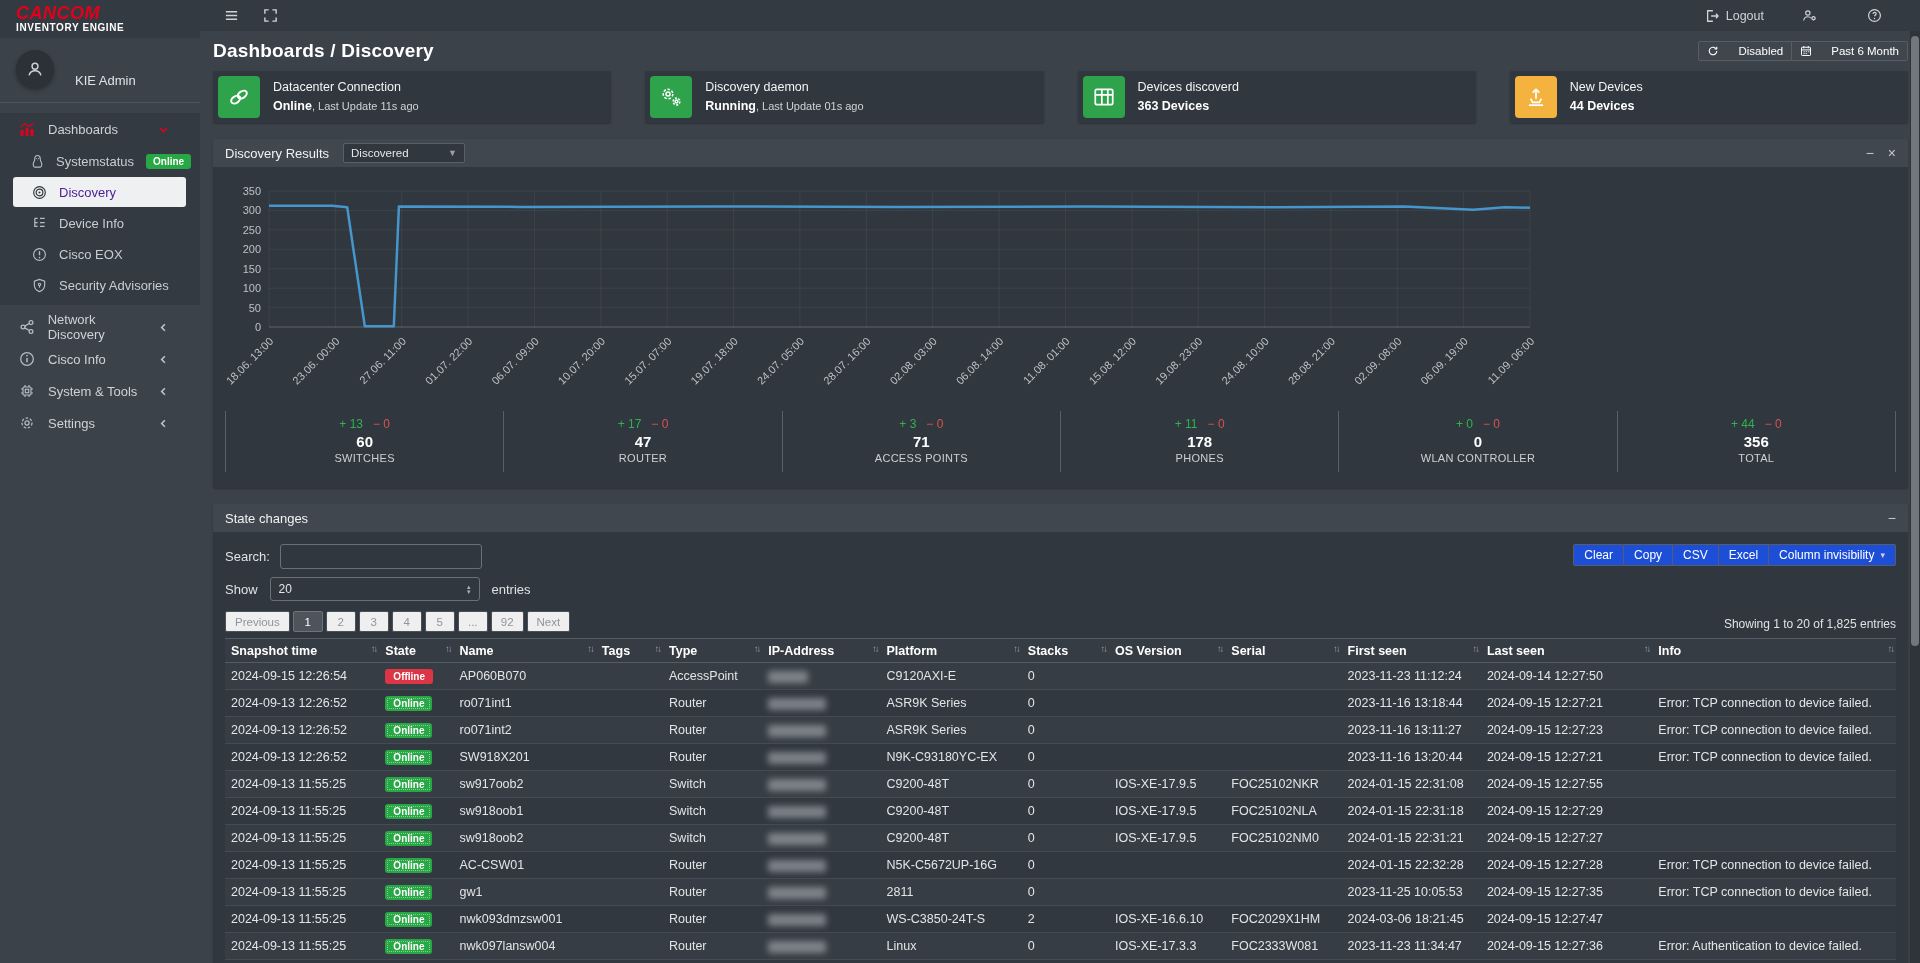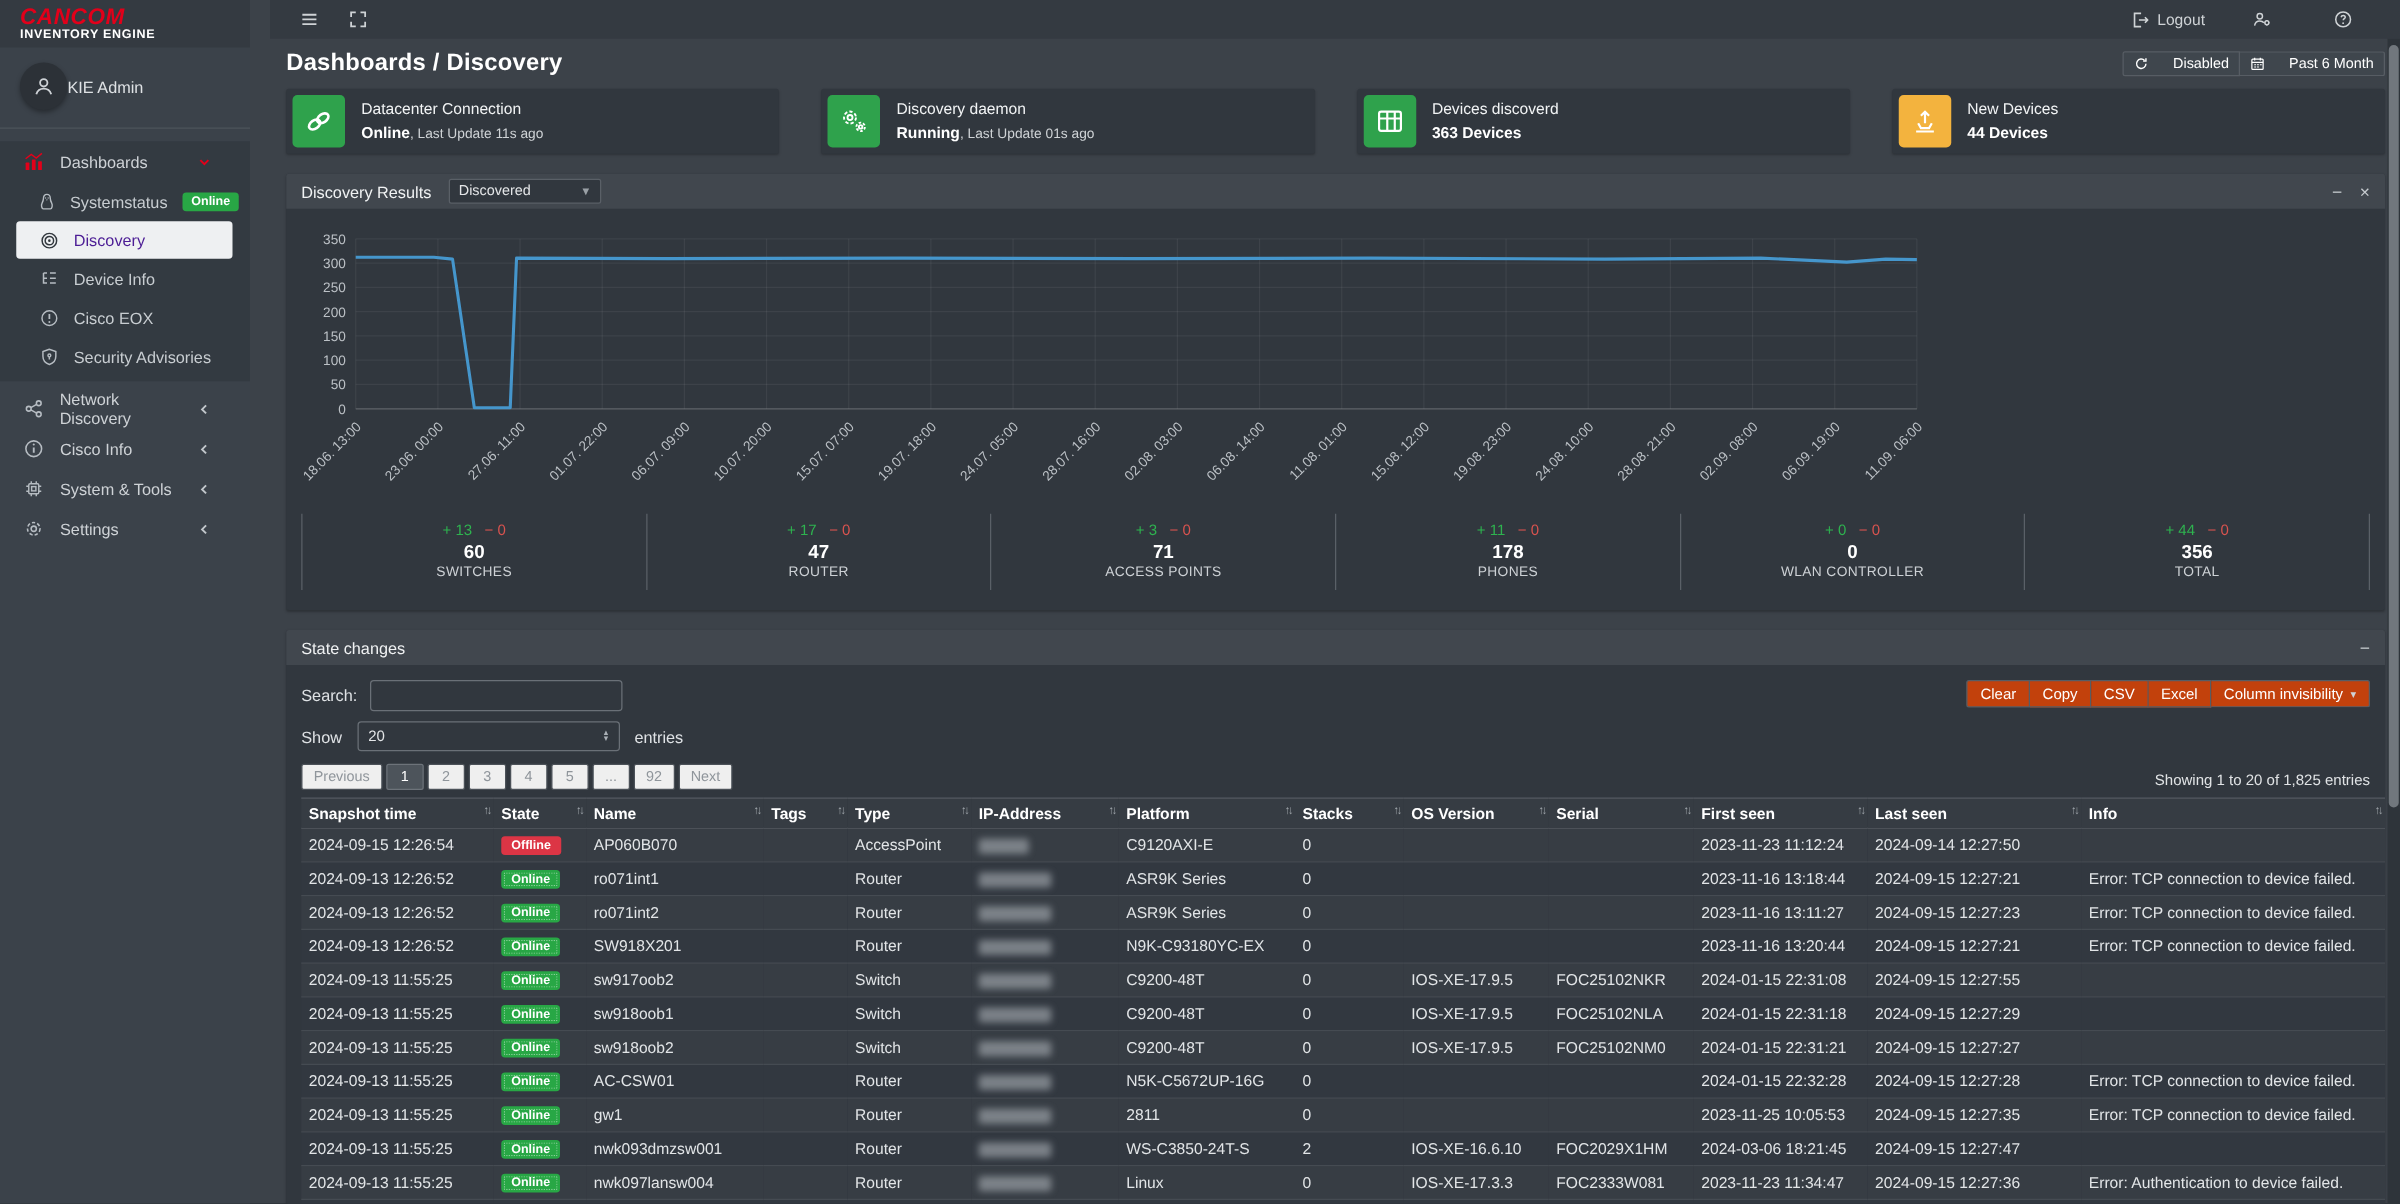--- a/index.html
+++ b/index.html
@@ -5,42 +5,42 @@
   *{box-sizing:border-box;margin:0;padding:0}
   html,body{background:#23272b}
   body{font-family:"Liberation Sans","DejaVu Sans",sans-serif;-webkit-font-smoothing:antialiased}
   .app{position:relative;width:1920px;height:963px;overflow:hidden;background:#3c4249;color:#e4e6e8}
 
   
   .sidebar{position:absolute;left:0;top:0;width:200px;height:100%;background:#3b424a;z-index:5}
   .logo{height:38px;background:#343a41;padding:4px 0 0 16px}
   .logo .brand{font-size:18px;font-weight:bold;font-style:italic;letter-spacing:.5px;color:#e2001a;line-height:18px}
   .logo .sub{font-size:10px;font-weight:bold;color:#fff;letter-spacing:.6px;line-height:11px}
-  .user{display:flex;align-items:center;gap:0;padding:12px 16px 14px 16px}
+  .user{display:flex;align-items:flex-end;gap:21px;padding:12px 16px 14px 16px}
   .avatar{width:38px;height:38px;border-radius:50%;background:#2c3137;color:#cdd1d5;display:flex;align-items:center;justify-content:center;box-shadow:0 2px 4px rgba(0,0,0,.35)}
   .avatar svg{width:22px;height:22px}
   .user .uname{font-size:13px;color:#dfe2e5}
   .sb-divider{border-top:1px solid #4d545b;margin:0 0 10px 0}
   .menu{font-size:13px}
   .menu-group.open{background:#333a41;padding-bottom:4px;margin-bottom:6px}
   .m-item{display:flex;align-items:center;height:32px;padding:0 16px 0 18px;color:#ced2d6;cursor:pointer}
   .m-item .icn{width:18px;display:flex;justify-content:center;margin-right:12px;color:#b6bcc2}
   .m-item .icn svg{width:16px;height:16px}
   .m-item .chev{margin-left:auto;color:#c0c5ca}
   .m-item .chev svg{width:11px;height:11px}
   .m-item.red-ic .icn{color:#e2001a}
   .sub-item{display:flex;align-items:center;height:30px;margin:1px 14px 1px 13px;padding:0 8px 0 17px;border-radius:3px;color:#c8cdd1;cursor:pointer}
   .sub-item .icn{width:18px;display:flex;justify-content:center;margin-right:11px;color:#b6bcc2}
   .sub-item .icn svg{width:15px;height:15px}
   .sub-item.active{background:#eef0f2;color:#4c1d95}
   .sub-item.active .icn{color:#31373d}
   .badge-online{background:#28a745;color:#fff;font-size:10px;font-weight:bold;padding:2px 7px;border-radius:3px;margin-left:12px}
 
   
-  .main{position:absolute;left:216px;top:0;right:0;height:100%}
+  .main{position:absolute;left:200px;top:0;right:0;height:100%}
   .topbar{height:31px;background:#343a41;display:flex;align-items:center;padding:0 26px 0 12px;color:#cfd3d6}
   .tb-ic{display:flex;align-items:center;justify-content:center;padding:0 12px;height:100%;cursor:pointer}
   .tb-ic svg{width:15px;height:15px}
   .tb-right{margin-left:auto;display:flex;align-items:center;gap:26px}
   .tb-logout{display:flex;align-items:center;gap:7px;font-size:12.5px;cursor:pointer}
   .tb-logout svg{width:14px;height:14px}
 
   
   .content{padding:9px 12px 0 13px;height:932px;overflow:hidden}
   .page-head{display:flex;align-items:center;justify-content:space-between}
@@ -78,21 +78,21 @@
   .stat .plus{color:#2eb34f;margin-right:10px}
   .stat .minus{color:#d9534f}
   .stat .count{font-size:15px;font-weight:bold;color:#fff;margin-top:2px}
   .stat .slabel{font-size:11px;color:#cdd1d5;margin-top:2px;letter-spacing:.3px}
 
   
   .tb-row1{display:flex;align-items:flex-start;justify-content:space-between;margin-top:2px}
   .search-wrap{display:flex;align-items:center;gap:10px;font-size:13px;color:#dfe2e5}
   .search-input{width:202px;height:25px;background:transparent;border:1px solid #6a7077;border-radius:3px;color:#e4e6e8;padding:0 8px;font-size:12.5px;outline:none}
   .export-group{display:flex}
-  .ebtn{background:#c2410c;border:1px solid #575d64;border-left:none;color:#fff;font-size:12px;height:22px;padding:0 10px;display:flex;align-items:center;gap:6px;cursor:pointer}
+  .ebtn{background:#1d4ed8;border:1px solid #575d64;border-left:none;color:#fff;font-size:12px;height:22px;padding:0 10px;display:flex;align-items:center;gap:6px;cursor:pointer}
   .ebtn:first-child{border-left:1px solid #575d64;border-radius:2px 0 0 2px}
   .ebtn:last-child{border-radius:0 2px 2px 0}
   .ebtn .caret{font-size:9px;color:#cfd3d6}
   .show-row{display:flex;align-items:center;gap:12px;font-size:13px;color:#dfe2e5;margin-top:8px}
   .show-select{width:210px;height:24px;border:1px solid #6a7077;border-radius:3px;display:flex;align-items:center;padding:0 8px;font-size:12px;color:#e4e6e8;cursor:pointer}
   .show-select .updown{margin-left:auto;display:flex;flex-direction:column;font-size:7px;line-height:5px;color:#aab0b6}
   .pager-row{display:flex;align-items:flex-end;justify-content:space-between;margin-top:10px}
   .pager{display:flex}
   .pbtn{min-width:30px;height:21px;border:1px solid #4b5158;border-radius:2px;margin-right:3px;display:flex;align-items:center;justify-content:center;font-size:11.5px;color:#8f959b;padding:0 9px;cursor:pointer}
   .pbtn.active{background:#4d545b;border-color:#6d737a;color:#fff}

